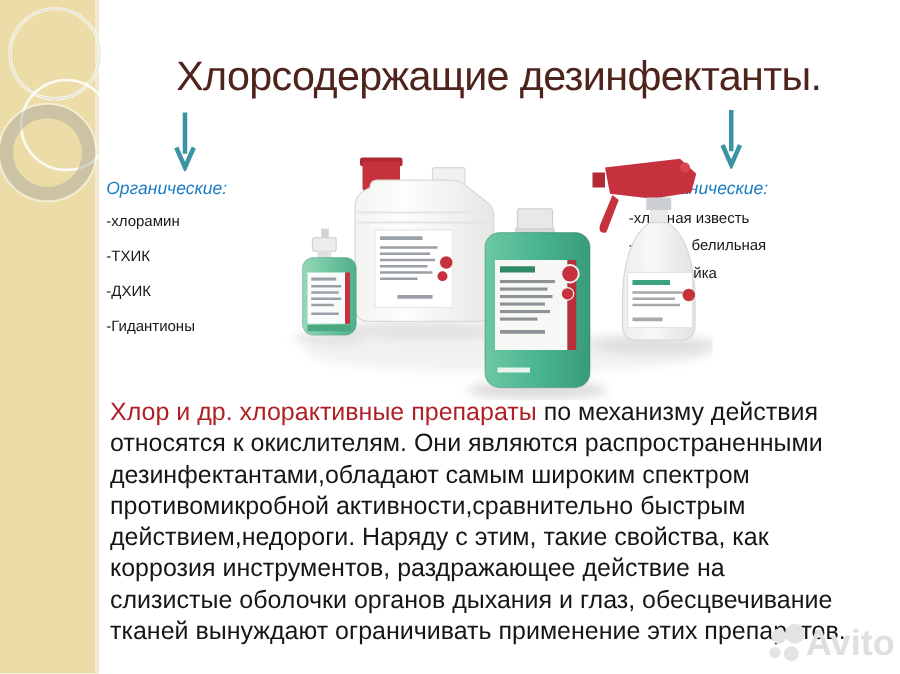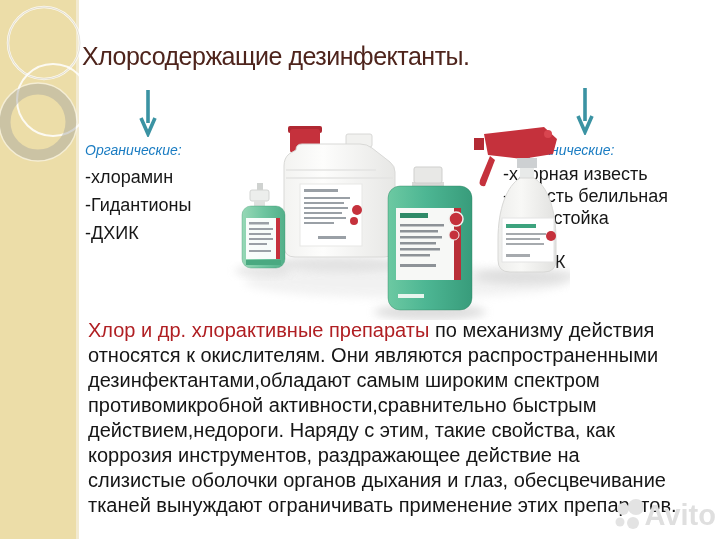--- a/index.html
+++ b/index.html
@@ -8,32 +8,32 @@
   .slide{position:relative;width:720px;height:539px;background:#fff;overflow:hidden;}
 
   
   .sidebar{position:absolute;left:0;top:0;width:76px;height:539px;
            background:var(--sidebar_beige,#ecdda8);
            border-right:3px solid #f2ead0;}
   .decor-circles{position:absolute;left:0;top:0;pointer-events:none;}
 
   
   .title{position:absolute;left:82px;top:42px;width:634px;margin:0;
-         text-align:left;font-size:25px;font-weight:400;letter-spacing:-.5px;
+         text-align:center;font-size:33px;font-weight:400;letter-spacing:-.5px;
          color:var(--title_brown,#4e241c);}
 
   
   .arrow{position:absolute;width:18px;height:50px;}
   .arrow-left{left:139px;top:87px;}
   .arrow-right{left:576px;top:85px;}
 
   
   .col{position:absolute;color:#171717;}
   .col-header{font-size:14px;color:var(--header_blue,#1a7cc2);margin:0 0 5px 0;font-weight:400;font-style:italic;}
-  .col ul{list-style:none;margin:0;padding:0;font-size:18px;}
+  .col ul{list-style:none;margin:0;padding:0;font-size:12px;}
   .col-left{left:85px;top:142px;width:150px;}
   .col-left ul li{line-height:28px;}
   .col-right{left:503px;top:142px;width:176px;}
   .col-right ul li{line-height:22px;}
 
   
   .products{position:absolute;left:226px;top:114px;width:344px;height:206px;}
 
   
   .paragraph{position:absolute;left:88px;top:318px;width:592px;margin:0;
@@ -68,22 +68,23 @@
   </svg>
   <svg class="arrow arrow-right" viewBox="0 0 18 50">
     <path d="M9 3 L9 36" stroke="#3b93a3" stroke-width="3.6" fill="none"></path>
     <path d="M2 31 L9 47 L16 31" stroke="#3b93a3" stroke-width="3.6" fill="none" stroke-linejoin="miter"></path>
   </svg>
 
   <div class="col col-left">
     <h2 class="col-header">Органические:</h2>
     <ul>
       <li>-хлорамин</li>
+      <li>-ТХИК</li>
+      <li>-ДХИК</li>
       <li>-Гидантионы</li>
-      <li>-ДХИК</li>
     </ul>
   </div>
 
   <div class="col col-right">
     <h2 class="col-header">Неорганические:</h2>
     <ul>
       <li>-хлорная известь</li>
       <li>-известь белильная термостойка</li>
       <li>-ДСГК</li>
       <li>-ДТСГК</li>

